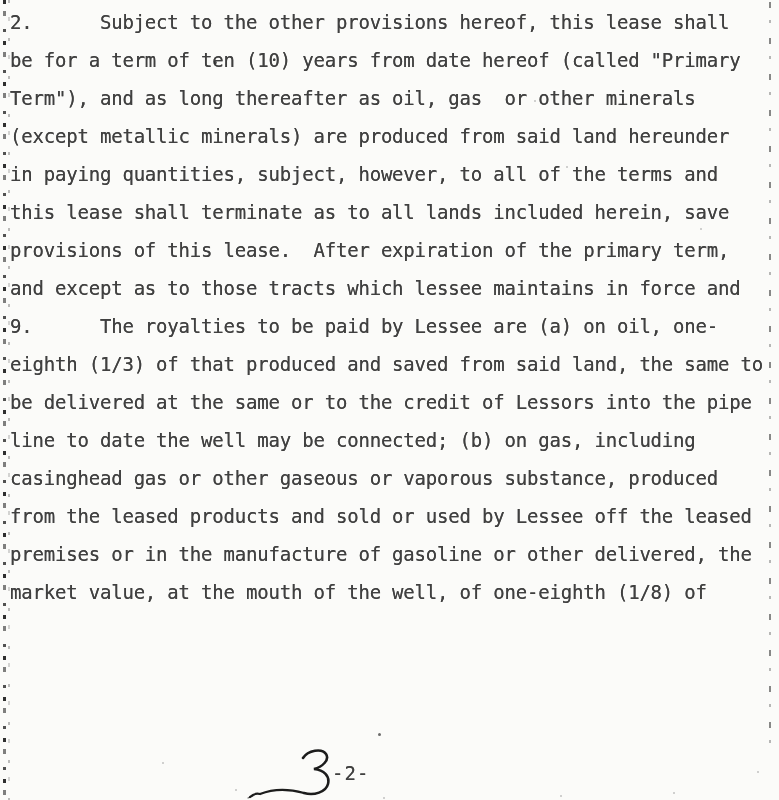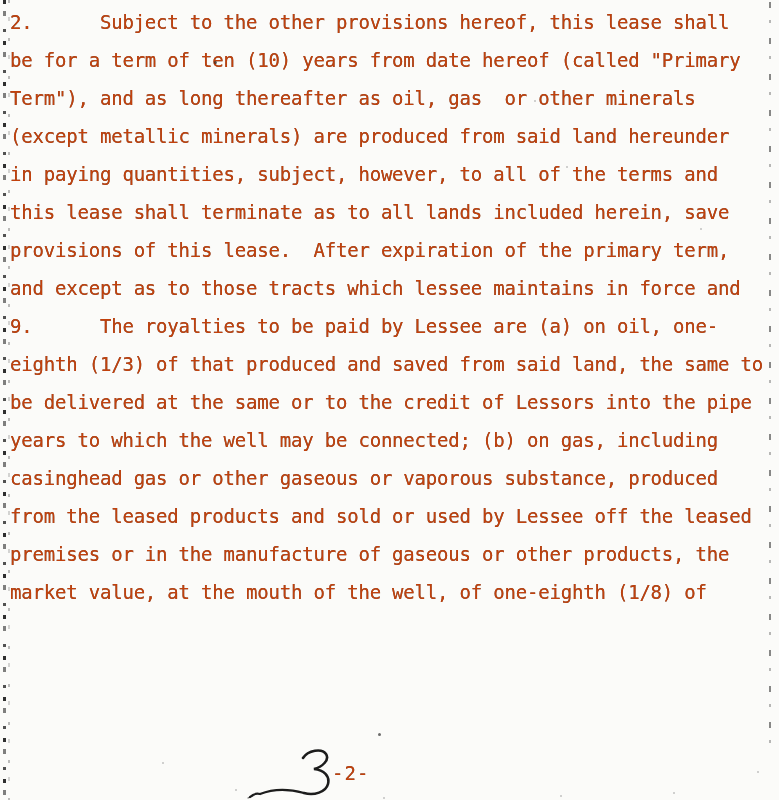--- a/index.html
+++ b/index.html
@@ -9,21 +9,21 @@
     height: 800px;
     overflow: hidden;
     background: #ffffff;
   }
   .paper {
     position: relative;
     width: 779px;
     height: 800px;
     background: #fbfbf9;
     font-family: "DejaVu Sans Mono", "Liberation Mono", monospace;
-    color: #c2410c;
+    color: #404040;
   }
   
   .edge-left {
     position: absolute;
     left: 3px; top: 0;
     width: 3px; height: 800px;
     background: repeating-linear-gradient(
       to bottom,
       rgba(25,25,25,0.9) 0 4px,
       transparent 4px 11px,
@@ -110,24 +110,24 @@
       <div class="line">be for a term of ten (10) years from date hereof (called "Primary</div>
       <div class="line">Term"), and as long thereafter as oil, gas  or other minerals</div>
       <div class="line">(except metallic minerals) are produced from said land hereunder</div>
       <div class="line">in paying quantities, subject, however, to all of the terms and</div>
       <div class="line">this lease shall terminate as to all lands included herein, save</div>
       <div class="line">provisions of this lease.  After expiration of the primary term,</div>
       <div class="line">and except as to those tracts which lessee maintains in force and</div>
       <div class="line">9.      The royalties to be paid by Lessee are (a) on oil, one-</div>
       <div class="line">eighth (1/3) of that produced and saved from said land, the same to</div>
       <div class="line">be delivered at the same or to the credit of Lessors into the pipe</div>
-      <div class="line">years to which the well may be connected; (b) on gas, including</div>
+      <div class="line">line to date the well may be connected; (b) on gas, including</div>
       <div class="line">casinghead gas or other gaseous or vaporous substance, produced</div>
       <div class="line">from the leased products and sold or used by Lessee off the leased</div>
-      <div class="line">premises or in the manufacture of gaseous or other products, the</div>
+      <div class="line">premises or in the manufacture of gasoline or other delivered, the</div>
       <div class="line">market value, at the mouth of the well, of one-eighth (1/8) of</div>
     </div>
 
   <svg class="footer-mark" viewBox="0 0 92 54" fill="none" xmlns="http://www.w3.org/2000/svg">
     <path d="M57 12 C62 4, 76 2, 80 8 C84 14, 76 21, 68 23 C78 24, 84 30, 82 38 C80 46, 68 50, 58 47" stroke="#1c1c1c" stroke-width="2.6" stroke-linecap="round"></path>
     <path d="M4 51 C6 49, 10 47, 14 48 C24 44, 40 42, 58 47" stroke="#1c1c1c" stroke-width="2.2" stroke-linecap="round"></path>
     <path d="M2 52 L7 50" stroke="#1c1c1c" stroke-width="1.2" stroke-linecap="round" opacity="0.7"></path>
   </svg>
 
   <div class="pagenum">-2-</div>

